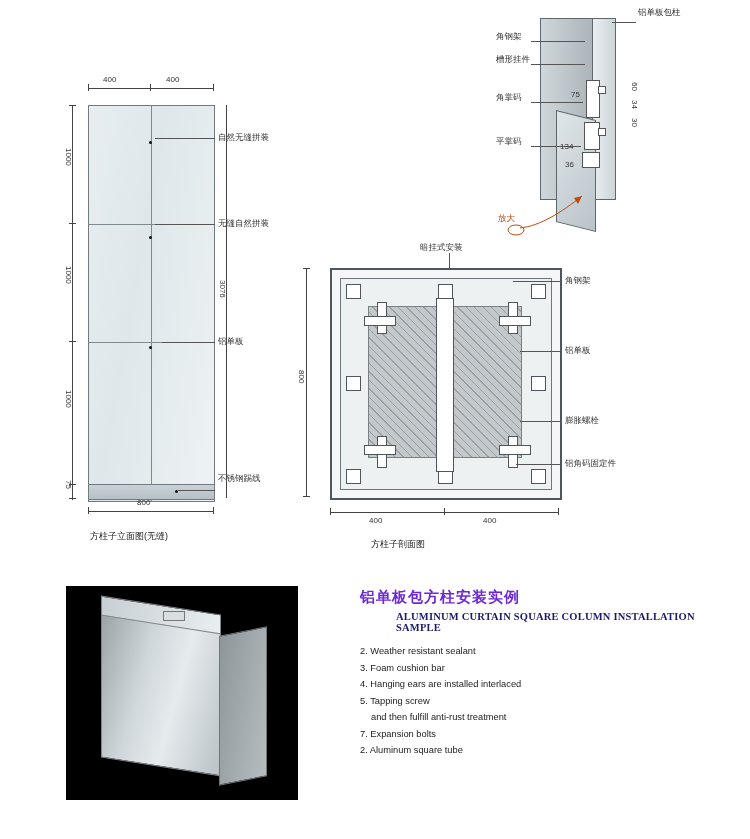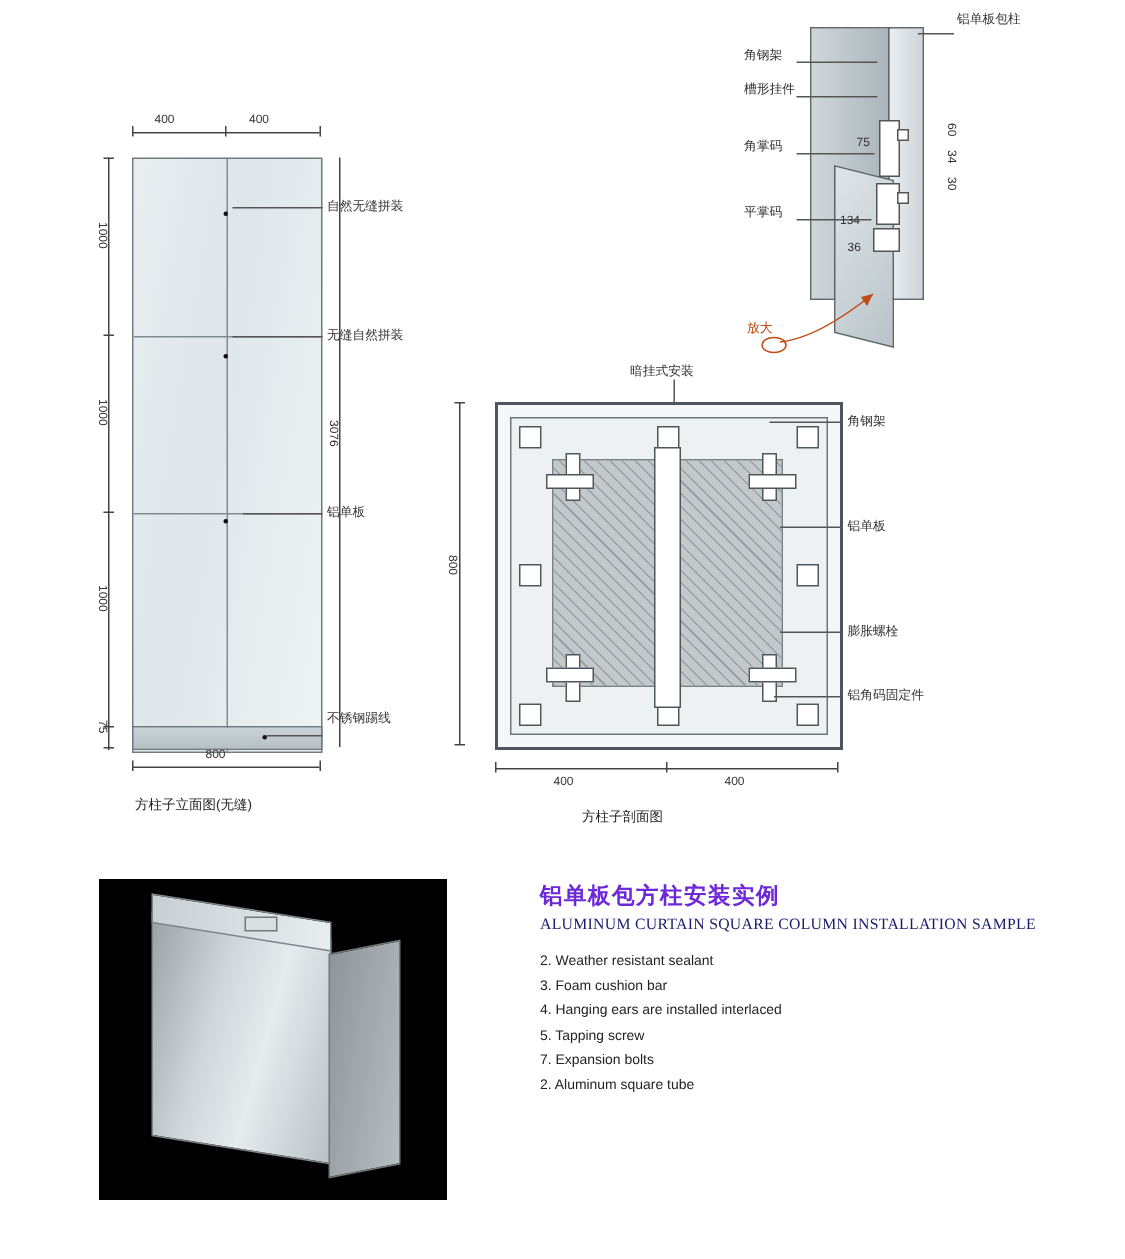--- a/index.html
+++ b/index.html
@@ -66,21 +66,21 @@
        transform:skewY(9deg);border:1px solid #7e868a;}
   #photo-side{position:absolute;left:152px;top:44px;width:46px;height:148px;
        background:linear-gradient(100deg,#8e969a,#b5bdc1);transform:skewY(-11deg);border:1px solid #6f7779;}
   #photo-top{position:absolute;left:34px;top:18px;width:118px;height:18px;
        background:linear-gradient(100deg,#c8cfd2,#e9eef0);transform:skewY(9deg);border:1px solid #7e868a;}
   #photo-clip{position:absolute;left:96px;top:24px;width:20px;height:8px;background:#d9dfe1;border:1px solid #777;}
 
   
   #textblock{position:absolute;left:360px;top:588px;width:370px;}
   #tb-title{color:#6d28d9;font-size:15px;font-weight:bold;letter-spacing:1px;}
-  #tb-sub{color:#1a1a6e;font-size:10.5px;font-weight:normal;font-family:"Liberation Serif",serif;margin-top:4px;letter-spacing:0.2px;}
+  #tb-sub{color:#1a1a6e;font-size:10.5px;font-weight:bold;font-family:"Liberation Serif",serif;margin-top:4px;letter-spacing:0.2px;margin-left:36px;}
   .cols{display:flex;margin-top:10px;}
   .col-cn{width:140px;}
   .col-en{width:228px;}
   .li{font-size:10px;line-height:16.5px;color:#222;}
   .li.en{font-size:9.3px;line-height:16.5px;}
   .li .cont{display:block;padding-left:11px;}
 
   .caption{position:absolute;font-size:9px;color:#222;}
 </style>
 </head>
@@ -184,21 +184,21 @@
 
   <div class="leader" style="left:520px;top:351px;width:41px;"></div>
   <div class="lbl cn" style="left:565px;top:346px;">铝单板</div>
 
   <div class="leader" style="left:520px;top:421px;width:41px;"></div>
   <div class="lbl cn" style="left:565px;top:416px;">膨胀螺栓</div>
 
   <div class="leader" style="left:516px;top:464px;width:45px;"></div>
   <div class="lbl cn" style="left:565px;top:459px;">铝角码固定件</div>
 
-  <div class="caption" style="left:388px;top:538px;">方柱子剖面图</div>
+  <div class="caption" style="left:371px;top:538px;">方柱子剖面图</div>
 
   <div id="detail-wall"></div>
   <div id="detail-panelv"></div>
   <div id="detail-face"></div>
   <div class="dsmall" style="left:586px;top:80px;width:12px;height:36px;"></div>
   <div class="dsmall" style="left:584px;top:122px;width:14px;height:26px;"></div>
   <div class="dsmall" style="left:582px;top:152px;width:16px;height:14px;"></div>
   <div class="dsmall" style="left:598px;top:86px;width:6px;height:6px;"></div>
   <div class="dsmall" style="left:598px;top:128px;width:6px;height:6px;"></div>
 
@@ -240,19 +240,22 @@
 
   <div id="textblock">
     <div id="tb-title">铝单板包方柱安装实例</div>
     <div id="tb-sub">ALUMINUM CURTAIN SQUARE COLUMN INSTALLATION SAMPLE</div>
     <div class="cols">
       <div class="col-en">
         <div class="li en">2. Weather resistant sealant</div>
         <div class="li en">3. Foam cushion bar</div>
         <div class="li en">4. Hanging ears are installed interlaced</div>
         <div class="li en">5. Tapping screw</div>
+        <div class="li en">
+            <span class="cont">and then fulfill anti-rust treatment</span>
+          </div>
         <div class="li en">7. Expansion bolts</div>
         <div class="li en">2. Aluminum square tube</div>
       </div>
     </div>
   </div>
 
 </div>
 
 </body></html>

